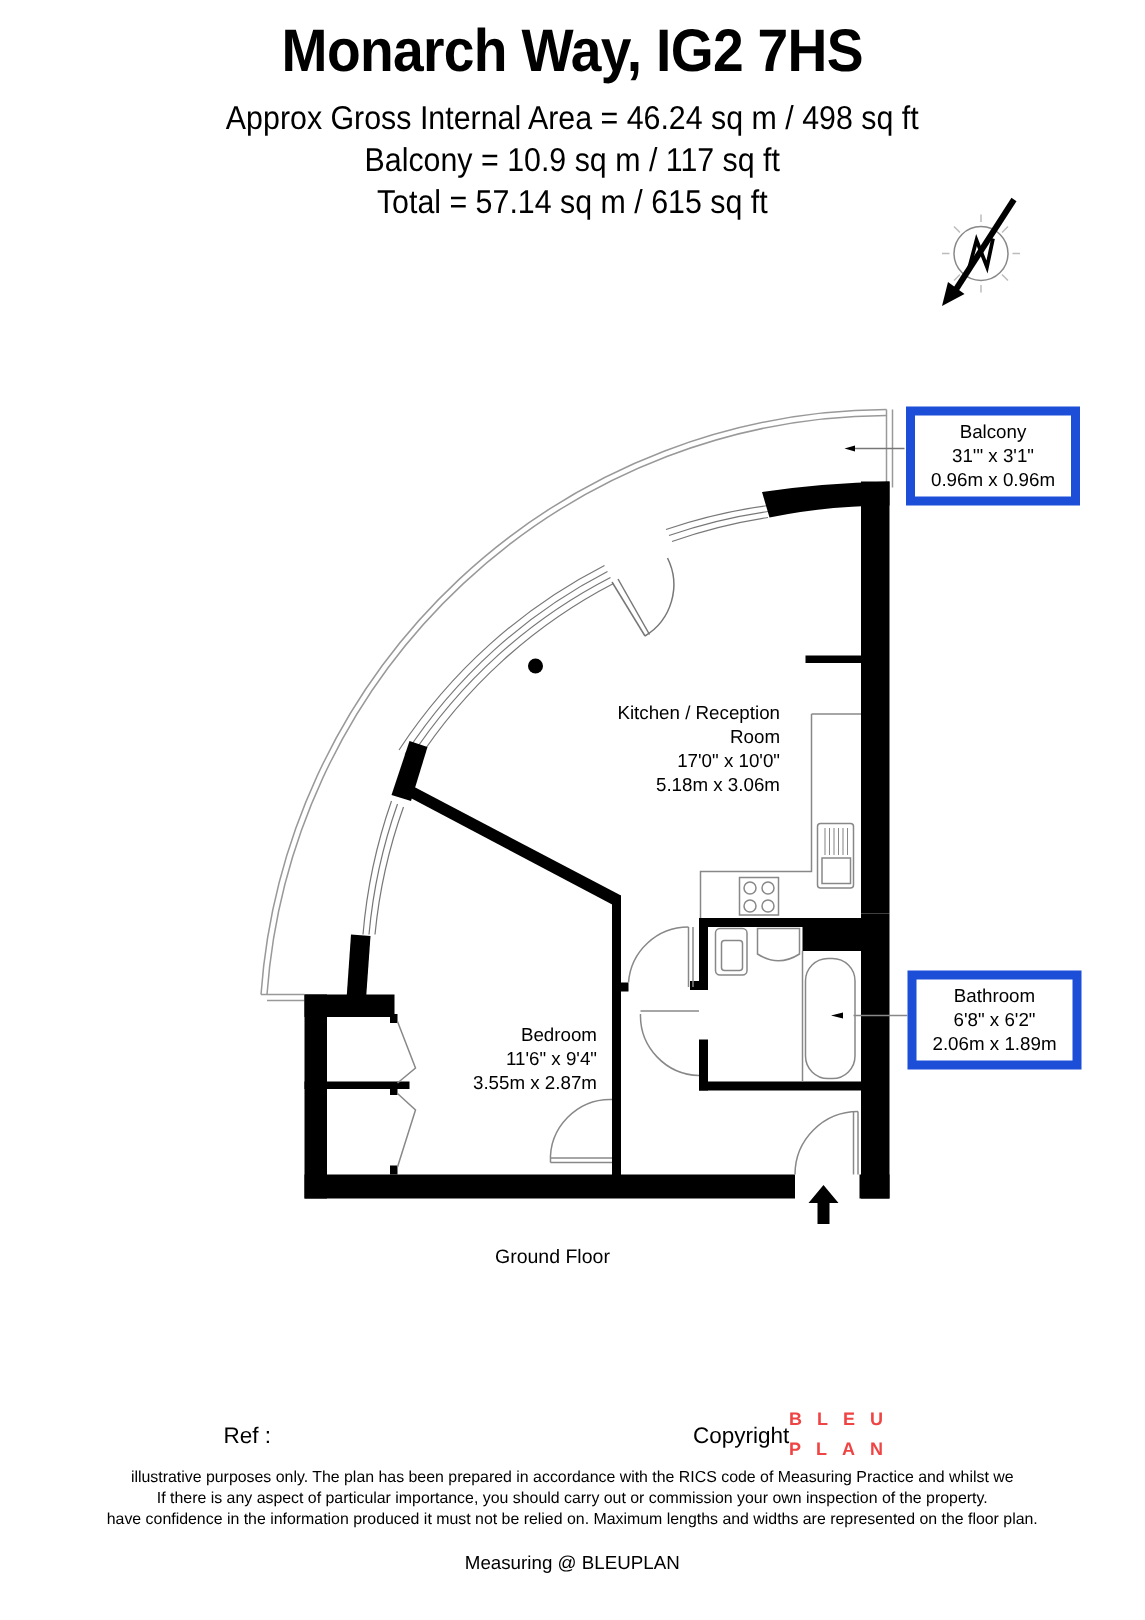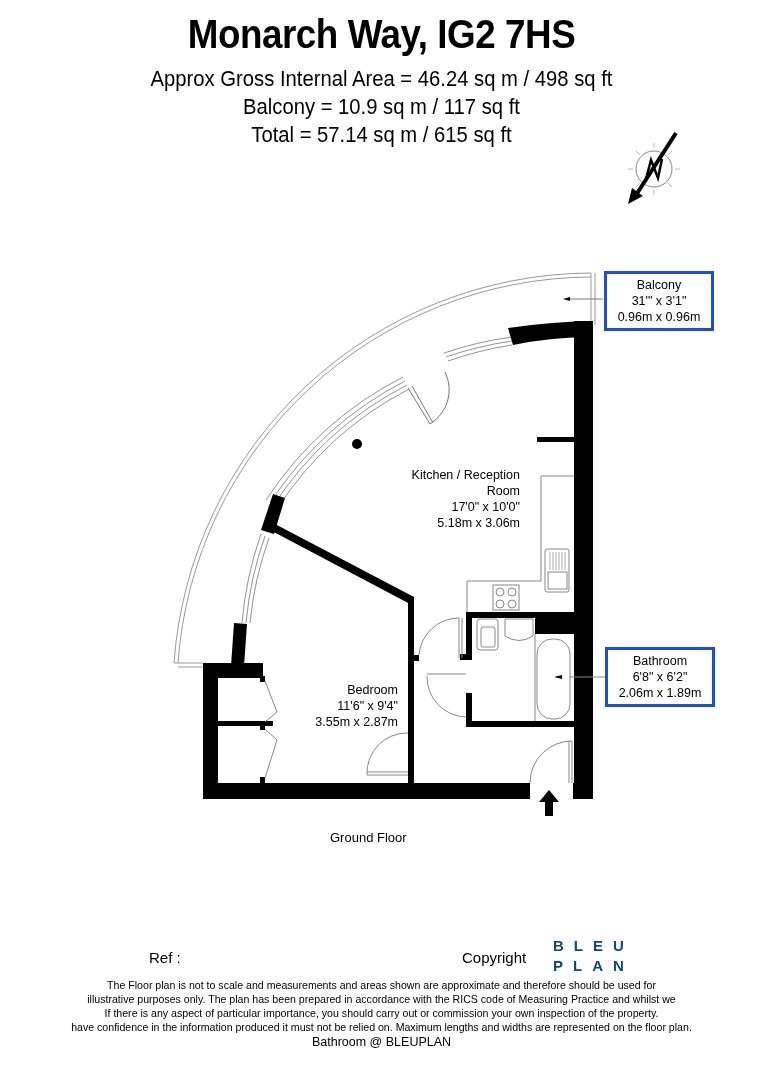--- a/index.html
+++ b/index.html
@@ -2,25 +2,25 @@
 <html><head>
   <meta charset="utf-8">
   <style>
     html, body { margin: 0; padding: 0; background: #ffffff; }
     body { width: 763px; height: 1080px; position: relative; overflow: hidden; font-family: "Liberation Sans", sans-serif; color: #000; }
     .title { position: absolute; left: 0; width: 763px; top: 12px; text-align: center; font-size: 40px; font-weight: bold; letter-spacing: -0.5px; transform: scaleX(0.92); }
     .area-line { position: absolute; left: 0; width: 763px; text-align: center; font-size: 22px; transform: scaleX(0.92); }
     .a1 { top: 66px; } .a2 { top: 94px; } .a3 { top: 122px; }
     #plan { position: absolute; left: 0; top: 0; }
     .room-label { position: absolute; text-align: right; font-size: 12.5px; line-height: 16px; }
-    .callout { position: absolute; border: 3px solid #1d4ed8; background: #fff; text-align: center; font-size: 12.5px; line-height: 16px; padding: 3px 0; }
+    .callout { position: absolute; border: 6px solid #1d4ed8; background: #fff; text-align: center; font-size: 12.5px; line-height: 16px; padding: 3px 0; }
     .floor-name { position: absolute; left: 330px; top: 830px; font-size: 13px; }
     .ref { position: absolute; left: 149px; top: 949px; font-size: 15px; }
     .copyright-label { position: absolute; left: 462px; top: 949px; font-size: 15px; }
-    .logo { position: absolute; left: 553px; top: 936px; color: #0c4a6e; font-weight: bold; font-size: 15px; line-height: 20px; letter-spacing: 10px; }
+    .logo { position: absolute; left: 526px; top: 936px; color: #ef4444; font-weight: bold; font-size: 12px; line-height: 20px; letter-spacing: 10px; }
     .disclaimer { position: absolute; left: 40px; width: 683px; top: 978px; text-align: center; font-size: 10.6px; line-height: 14px; }
     .disclaimer p { margin: 0; white-space: nowrap; }
     .copy-foot { position: absolute; left: 0; width: 763px; top: 1035px; text-align: center; font-size: 12.5px; }
   </style>
 </head>
 <body>
 
 <div class="title">Monarch Way, IG2 7HS</div>
 <div class="area-line a1">Approx Gross Internal Area = 46.24 sq m / 498 sq ft</div>
 <div class="area-line a2">Balcony = 10.9 sq m / 117 sq ft</div>
@@ -195,18 +195,17 @@
 <div class="floor-name">Ground Floor</div>
 
 <div class="ref">Ref  :</div>
 <div class="copyright-label">Copyright</div>
 <div class="logo">
   <div>BLEU</div>
   <div>PLAN</div>
 </div>
 
 <div class="disclaimer">
-  <p>The Floor plan is not to scale and measurements and areas shown are approximate and therefore should be used for</p>
   <p>illustrative purposes only. The plan has been prepared in accordance with the RICS code of Measuring Practice and whilst we</p>
   <p>If there is any aspect of particular importance, you should carry out or commission your own inspection of the property.</p>
   <p>have confidence in the information produced it must not be relied on. Maximum lengths and widths are represented on the floor plan.</p>
 </div>
-<div class="copy-foot">Bathroom @ BLEUPLAN</div>
+<div class="copy-foot">Measuring @ BLEUPLAN</div>
 
 </body></html>

